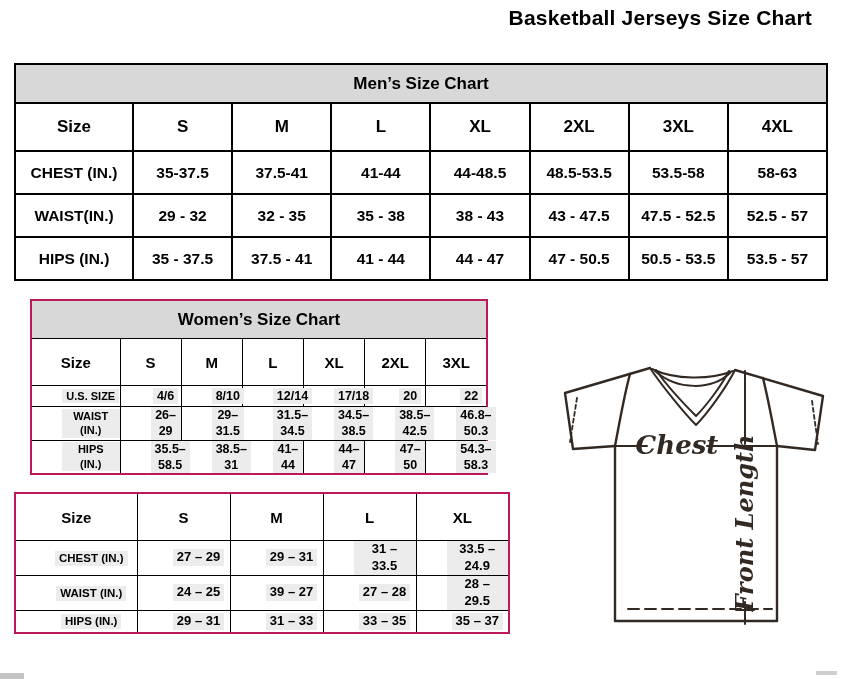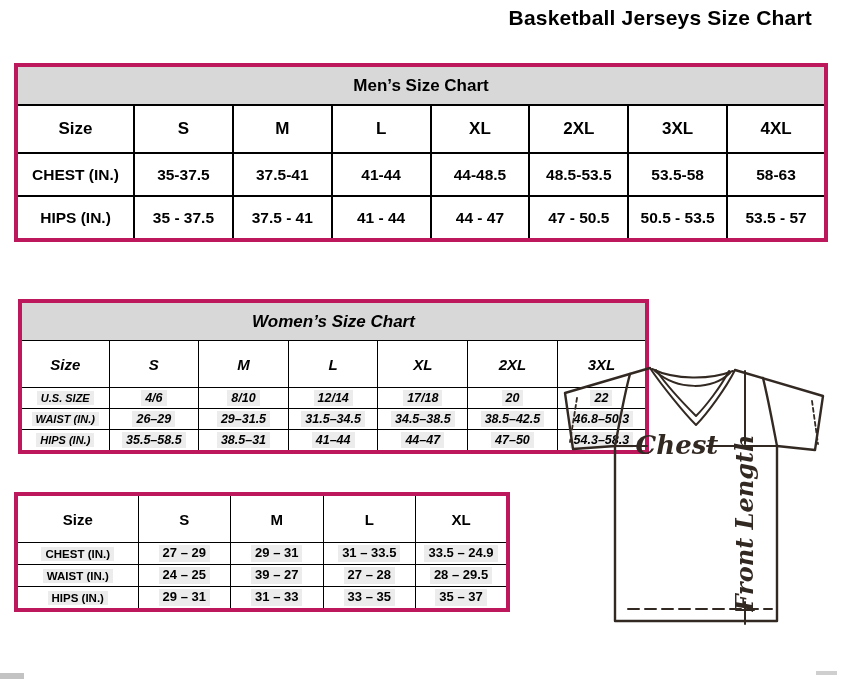--- a/index.html
+++ b/index.html
@@ -1,41 +1,41 @@
 <!DOCTYPE html>
 <html><head>
 <meta charset="utf-8">
 <style>
   html,body{margin:0;padding:0;}
   body{width:843px;height:679px;background:#ffffff;position:relative;overflow:hidden;
        font-family:"Liberation Sans","DejaVu Sans",sans-serif;color:#000;}
   .page-title{position:absolute;top:6px;left:0;width:812px;text-align:right;
        font-size:21px;font-weight:bold;letter-spacing:.2px;}
-  table.t{position:absolute;border-collapse:collapse;table-layout:fixed;background:#fff;border:4px solid #be185d;}
+  table.t{position:absolute;border-collapse:collapse;table-layout:fixed;background:#fff;border:2px solid #be185d;}
   .t td{border:2px solid #000;text-align:center;vertical-align:middle;font-weight:bold;padding:0;}
   .band td{background:#d8d8d8;height:37px;font-size:17px;}
   
   .mens{left:14px;top:63px;width:814px;}
   .mens .labcol{width:118px;}
   .mens .head td{height:46px;font-size:17px;}
   .mens .vals td{height:41px;font-size:15.5px;}
   .mens .lab{font-size:15px;}
   
   .womens td,.youth td{border-width:1.5px;}
-  .womens{left:18px;top:299px;width:631px;font-style:italic;}
+  .womens{left:30px;top:299px;width:458px;}
   .womens .labcol{width:89px;}
   .womens .head td{height:46px;font-size:15px;}
   .womens .vals td{height:20px;font-size:12.5px;}
   .womens .lab .hl{font-size:11px;}
   .youth{left:14px;top:492px;width:496px;}
   .youth .labcol{width:122px;}
   .youth .head td{height:46px;font-size:15px;}
   .youth .vals td{height:21px;font-size:13px;}
   .youth .lab .hl{font-size:11.5px;}
-  .hl{background:#ececec;padding:0 4px;display:inline-block;line-height:1.3;}
+  .hl{background:#ececec;padding:0 4px;display:inline-block;line-height:1.3;margin-left:30px;}
   
   #jersey{position:absolute;left:550px;top:358px;width:292px;height:296px;}
   .ink{stroke:#332923;fill:none;stroke-linecap:round;stroke-linejoin:round;}
   .jtext{font-family:"DejaVu Serif","Liberation Serif",serif;font-style:italic;font-weight:bold;fill:#332923;}
   .artifact{position:absolute;background:#c3c3c3;}
   #art-l{left:0;top:673px;width:24px;height:6px;}
   #art-r{left:816px;top:671px;width:21px;height:4px;background:#cfcfcf;}
 </style>
 </head>
 <body>
@@ -71,20 +71,30 @@
       <td class="lab">CHEST (IN.)</td>
       <td>35-37.5</td>
       <td>37.5-41</td>
       <td>41-44</td>
       <td>44-48.5</td>
       <td>48.5-53.5</td>
       <td>53.5-58</td>
       <td>58-63</td>
     </tr>
     <tr class="vals">
+      <td class="lab">WAIST(IN.)</td>
+      <td>29 - 32</td>
+      <td>32 - 35</td>
+      <td>35 - 38</td>
+      <td>38 - 43</td>
+      <td>43 - 47.5</td>
+      <td>47.5 - 52.5</td>
+      <td>52.5 - 57</td>
+    </tr>
+    <tr class="vals">
       <td class="lab">HIPS (IN.)</td>
       <td>35 - 37.5</td>
       <td>37.5 - 41</td>
       <td>41 - 44</td>
       <td>44 - 47</td>
       <td>47 - 50.5</td>
       <td>50.5 - 53.5</td>
       <td>53.5 - 57</td>
     </tr>
   </tbody>

